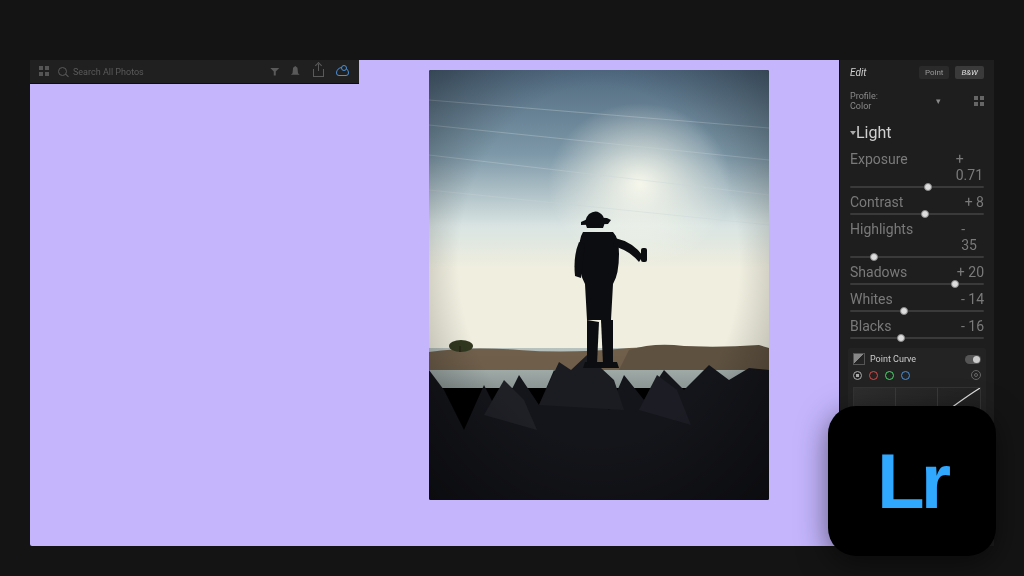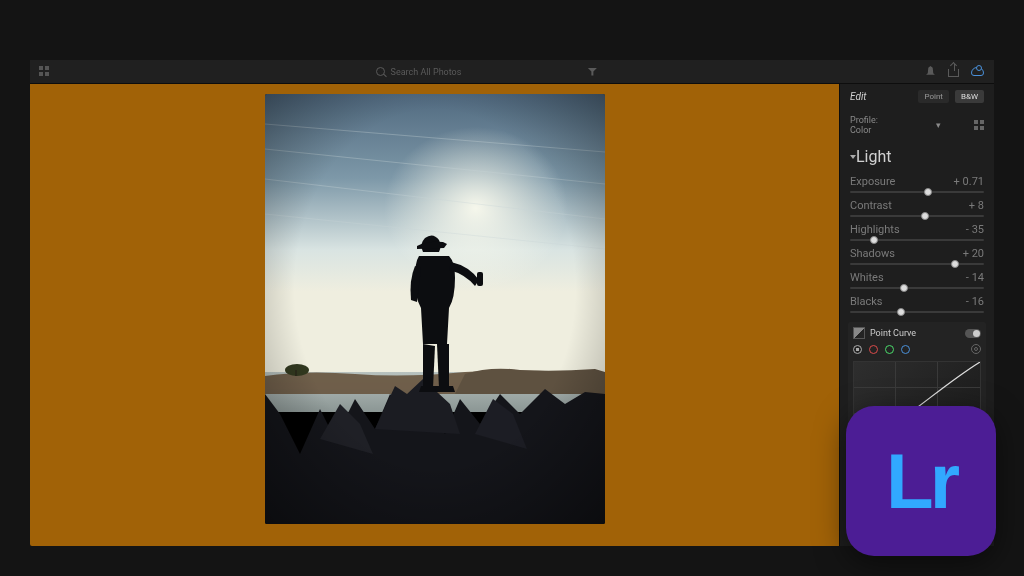--- a/index.html
+++ b/index.html
@@ -1,17 +1,17 @@
 <!DOCTYPE html>
 <html><head>
 <meta charset="utf-8">
 <style>
   * { margin:0; padding:0; box-sizing:border-box; font-family:-apple-system,BlinkMacSystemFont,"Segoe UI",Roboto,Arial,sans-serif; }
   body { width:1024px; height:576px; background:#141414; color:#8a8a8a; overflow:hidden; position:relative; }
-  .app { position:absolute; top:60px; left:30px; right:30px; bottom:30px; background:#a16207; border-radius:2px; display:flex; flex-direction:column; }
+  .app { position:absolute; top:60px; left:30px; right:30px; bottom:30px; background:#c4b5fd; border-radius:2px; display:flex; flex-direction:row; }
   .topbar { height:24px; display:flex; align-items:center; background:#202020; border-bottom:1px solid #0d0d0d; font-size:9px; }
   .topbar-left { width:28px; display:flex; justify-content:center; }
   .grid-icon { width:11px; height:11px; background:
      linear-gradient(#555,#555) 0 0/4px 4px no-repeat,
      linear-gradient(#555,#555) 6px 0/4px 4px no-repeat,
      linear-gradient(#555,#555) 0 6px/4px 4px no-repeat,
      linear-gradient(#555,#555) 6px 6px/4px 4px no-repeat; }
   .search-wrap { flex:1; display:flex; justify-content:center; align-items:center; gap:6px; color:#5a5a5a; }
   .search-icon { width:9px; height:9px; border:1.2px solid #5a5a5a; border-radius:50%; position:relative; }
   .search-icon::after { content:""; position:absolute; width:4px; height:1.2px; background:#5a5a5a; bottom:-1px; right:-3px; transform:rotate(45deg); }
@@ -29,32 +29,32 @@
   .main { flex:1; display:flex; min-height:0; }
   .canvas { flex:1; display:flex; align-items:flex-start; justify-content:center; padding-top:10px; }
   .photo { width:340px; height:430px; border-radius:2px; overflow:hidden; position:relative; background:#000; }
   .photo svg { width:100%; height:100%; display:block; }
 
   .panel { width:155px; background:#1e1e1e; display:flex; flex-direction:column; font-size:9px; border-left:1px solid #0d0d0d; }
   .panel-header { display:flex; align-items:center; padding:6px 10px; gap:6px; }
   .panel-header .title { color:#d0d0d0; font-size:10px;font-style:italic; }
   .panel-header .spacer { flex:1; }
   .pill { font-size:8px; padding:2px 6px; background:#2a2a2a; border-radius:2px; color:#999; }
-  .pill.active { background:#3a3a3a; color:#ddd; }
+  .pill.active { background:#3a3a3a; color:#ddd;font-style:italic; }
   .profile-row { display:flex; align-items:center; padding:6px 10px; color:#8a8a8a; font-size:9px;gap:33px; }
   .profile-row .chev { margin-left:4px; }
   .profile-grid-icon { margin-left:auto; width:11px; height:11px; background:
      linear-gradient(#666,#666) 0 0/4px 4px no-repeat,
      linear-gradient(#666,#666) 6px 0/4px 4px no-repeat,
      linear-gradient(#666,#666) 0 6px/4px 4px no-repeat,
      linear-gradient(#666,#666) 6px 6px/4px 4px no-repeat; }
   .section-head { display:flex; align-items:center; padding:6px 10px; color:#d0d0d0; font-size:16px; gap:0; }
   .chev-down { width:0; height:0; border-left:3px solid transparent; border-right:3px solid transparent; border-top:4px solid #aaa; }
   .slider-row { padding:3px 10px; }
-  .slider-top { display:flex; justify-content:space-between; font-size:11px; color:#7a7a7a; margin-bottom:3px;gap:48px; }
+  .slider-top { display:flex; justify-content:space-between; font-size:14px; color:#7a7a7a; margin-bottom:3px;gap:48px; }
   .slider-track { height:2px; background:#3a3a3a; position:relative; border-radius:1px; }
   .slider-thumb { position:absolute; top:50%; width:8px; height:8px; background:#ddd; border-radius:50%; transform:translate(-50%,-50%); border:1px solid #888; }
   .curve-block { margin:6px 8px 0; background:#232323; border-radius:2px; padding:5px;text-align:center; }
   .curve-head { display:flex; align-items:center; gap:5px; color:#ccc; font-size:9px; }
   .curve-head-icon { width:12px; height:12px; background:linear-gradient(135deg,#888 0%,#888 50%,transparent 50%); border:1px solid #555; }
   .curve-toggle { margin-left:auto; width:16px; height:9px; background:#555; border-radius:5px; position:relative; }
   .curve-toggle::after { content:""; position:absolute; width:7px; height:7px; background:#ccc; border-radius:50%; top:1px; right:1px; }
   .channel-row { display:flex; gap:7px; padding:5px 0; align-items:center; }
   .ch { width:9px; height:9px; border-radius:50%; border:1.3px solid; }
   .ch.all { border-color:#aaa; background:radial-gradient(circle,#aaa 30%,transparent 31%); }
@@ -64,21 +64,21 @@
   .ch-target { margin-left:auto; width:10px; height:10px; border:1.2px solid #666; border-radius:50%; position:relative; }
   .ch-target::after { content:""; position:absolute; inset:2px; border:1px solid #666; border-radius:50%; }
   .curve-box { height:80px; background:linear-gradient(135deg,#2e2e2e,#1a1a1a); border:1px solid #333; position:relative; margin-top:2px; }
   .curve-box::before { content:""; position:absolute; inset:0; background:
      linear-gradient(#3a3a3a,#3a3a3a) 33% 0/1px 100% no-repeat,
      linear-gradient(#3a3a3a,#3a3a3a) 66% 0/1px 100% no-repeat,
      linear-gradient(#3a3a3a,#3a3a3a) 0 33%/100% 1px no-repeat,
      linear-gradient(#3a3a3a,#3a3a3a) 0 66%/100% 1px no-repeat; }
   .curve-box svg { position:absolute; inset:0; width:100%; height:100%; }
 
-  .lr-logo { position:absolute; bottom:20px; right:28px; width:150px; height:150px; background:#4c1d95; border-radius:28px; display:flex; align-items:center; justify-content:center; box-shadow:0 8px 30px rgba(0,0,0,.5); }
+  .lr-logo { position:absolute; bottom:20px; right:28px; width:168px; height:150px; background:#000000; border-radius:28px; display:flex; align-items:center; justify-content:center; box-shadow:0 8px 30px rgba(0,0,0,.5); }
   .lr-logo span { color:#31a8ff; font-size:78px; font-weight:700; letter-spacing:-4px; font-family:Arial,sans-serif; }
 </style>
 </head>
 <body>
 
 <div class="app">
   <div class="topbar">
     <div class="topbar-left">
       <div class="grid-icon"></div>
     </div>

